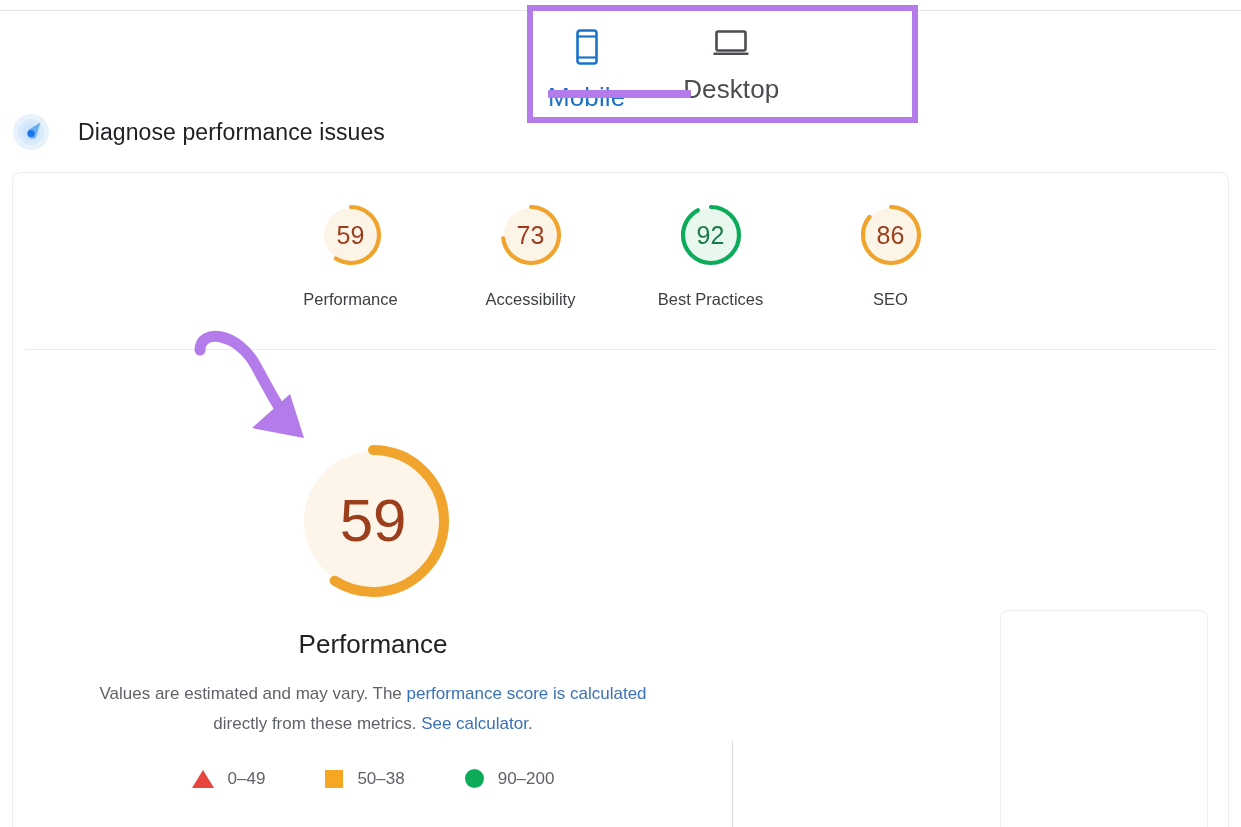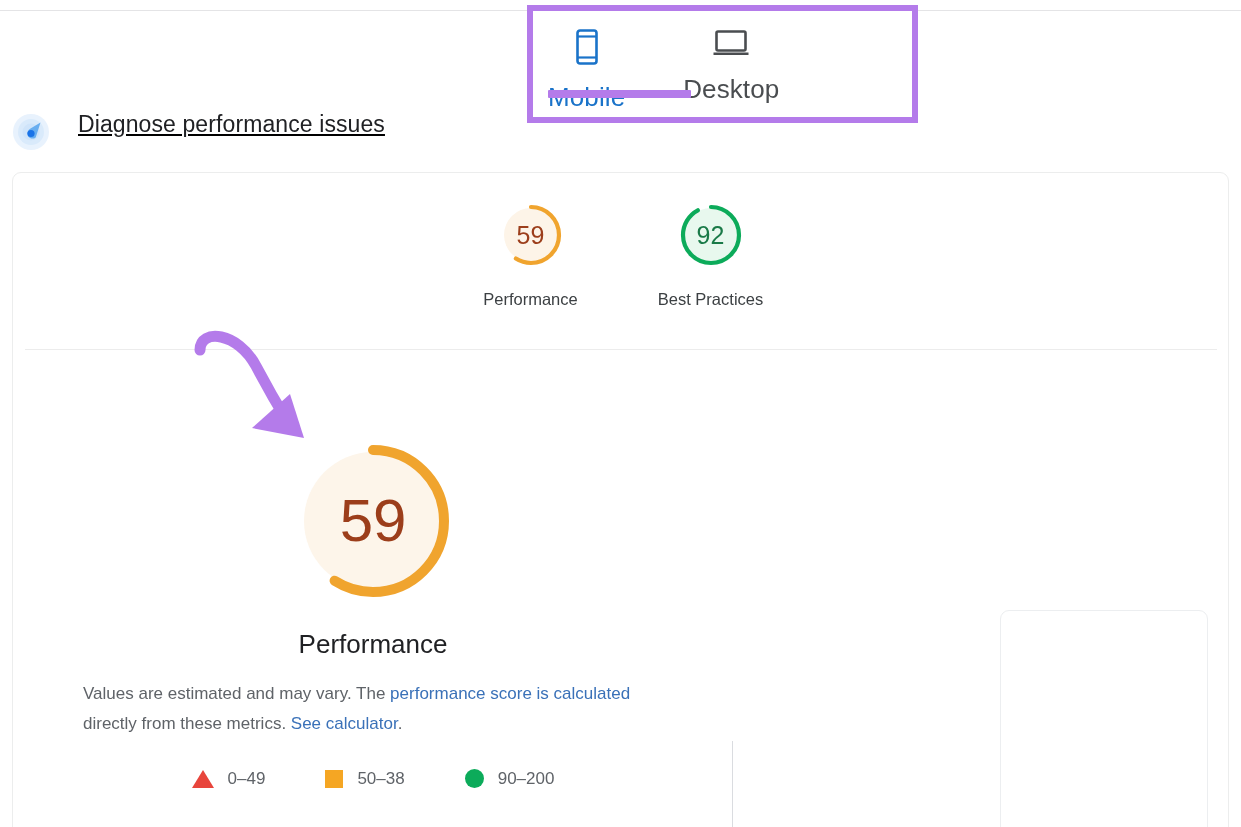--- a/index.html
+++ b/index.html
@@ -78,22 +78,22 @@
     background: #b47bea;
     border-radius: 1px;
   }
 
   
   .heading-row {
     position: absolute;
     left: 12px;
     top: 113px;
     display: flex;
+    align-items: center;
     gap: 28px;
-    text-decoration: underline;
   }
   .lh-icon {
     width: 38px;
     height: 38px;
     flex: 0 0 38px;
     display: block;
   }
   .heading-text {
     font-size: 23px;
     color: #202124;
@@ -212,21 +212,21 @@
   }
   .big-title {
     margin-top: 22px;
     font-size: 26px;
     color: #202124;
     line-height: 1;
   }
   .disclaimer {
     margin-top: 22px;
     width: 580px;
-    text-align: left;
+    text-align: center;
     font-size: 17px;
     line-height: 30px;
     color: #5f6368;
   }
   .disclaimer a {
     color: #3a71b8;
     text-decoration: none;
   }
   .legend {
     margin-top: 30px;
@@ -351,32 +351,52 @@
         <div class="ring-wrap">
           <svg width="68" height="68" viewBox="0 0 68 68">
             <circle cx="34" cy="34" r="27" fill="#fdf4e8"></circle>
             <circle cx="34" cy="34" r="28" fill="none" stroke="#f0a42e" stroke-width="4.2" stroke-linecap="round" stroke-dasharray="103.8 75.9" transform="rotate(-90 34 34)"></circle>
           </svg>
           <span class="ring-num num-orange">59</span>
         </div>
         <span class="score-label">Performance</span>
       </div>
 
+      <div class="score-item">
+        <div class="ring-wrap">
+          <svg width="68" height="68" viewBox="0 0 68 68">
+            <circle cx="34" cy="34" r="27" fill="#fdf4e8"></circle>
+            <circle cx="34" cy="34" r="28" fill="none" stroke="#f0a42e" stroke-width="4.2" stroke-linecap="round" stroke-dasharray="128.4 51.3" transform="rotate(-90 34 34)"></circle>
+          </svg>
+          <span class="ring-num num-orange">73</span>
+        </div>
+        <span class="score-label">Accessibility</span>
+      </div>
 
       <div class="score-item">
         <div class="ring-wrap">
           <svg width="68" height="68" viewBox="0 0 68 68">
             <circle cx="34" cy="34" r="27" fill="#e8f8ee"></circle>
             <circle cx="34" cy="34" r="28" fill="none" stroke="#0cab5a" stroke-width="4.2" stroke-linecap="round" stroke-dasharray="161.9 17.8" transform="rotate(-90 34 34)"></circle>
           </svg>
           <span class="ring-num num-green">92</span>
         </div>
         <span class="score-label">Best Practices</span>
       </div>
 
+      <div class="score-item">
+        <div class="ring-wrap">
+          <svg width="68" height="68" viewBox="0 0 68 68">
+            <circle cx="34" cy="34" r="27" fill="#fdf4e8"></circle>
+            <circle cx="34" cy="34" r="28" fill="none" stroke="#f0a42e" stroke-width="4.2" stroke-linecap="round" stroke-dasharray="151.3 28.4" transform="rotate(-90 34 34)"></circle>
+          </svg>
+          <span class="ring-num num-orange">86</span>
+        </div>
+        <span class="score-label">SEO</span>
+      </div>
 
     </div>
 
     <div class="strip-divider"></div>
 
     <div class="detail">
 
       <div class="big-gauge-col">
 
         <div class="big-ring-wrap">

